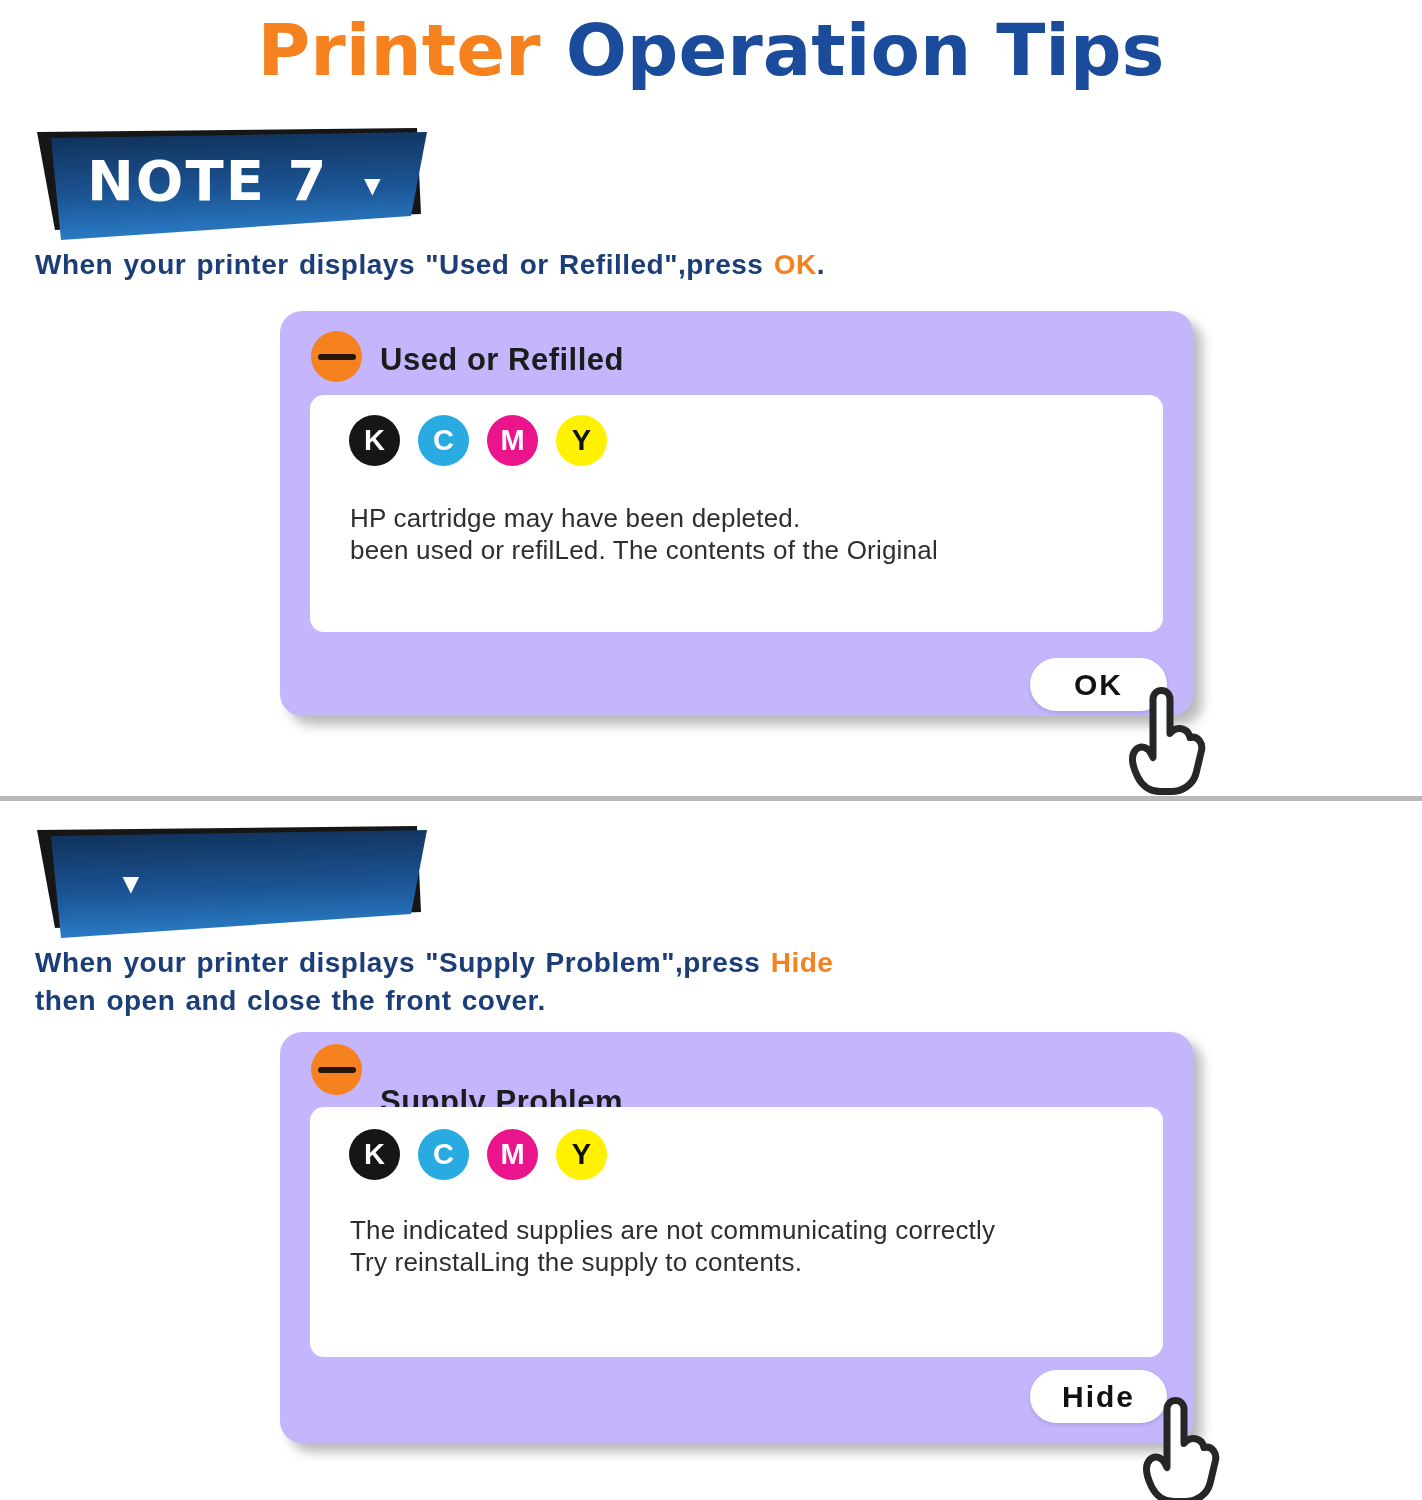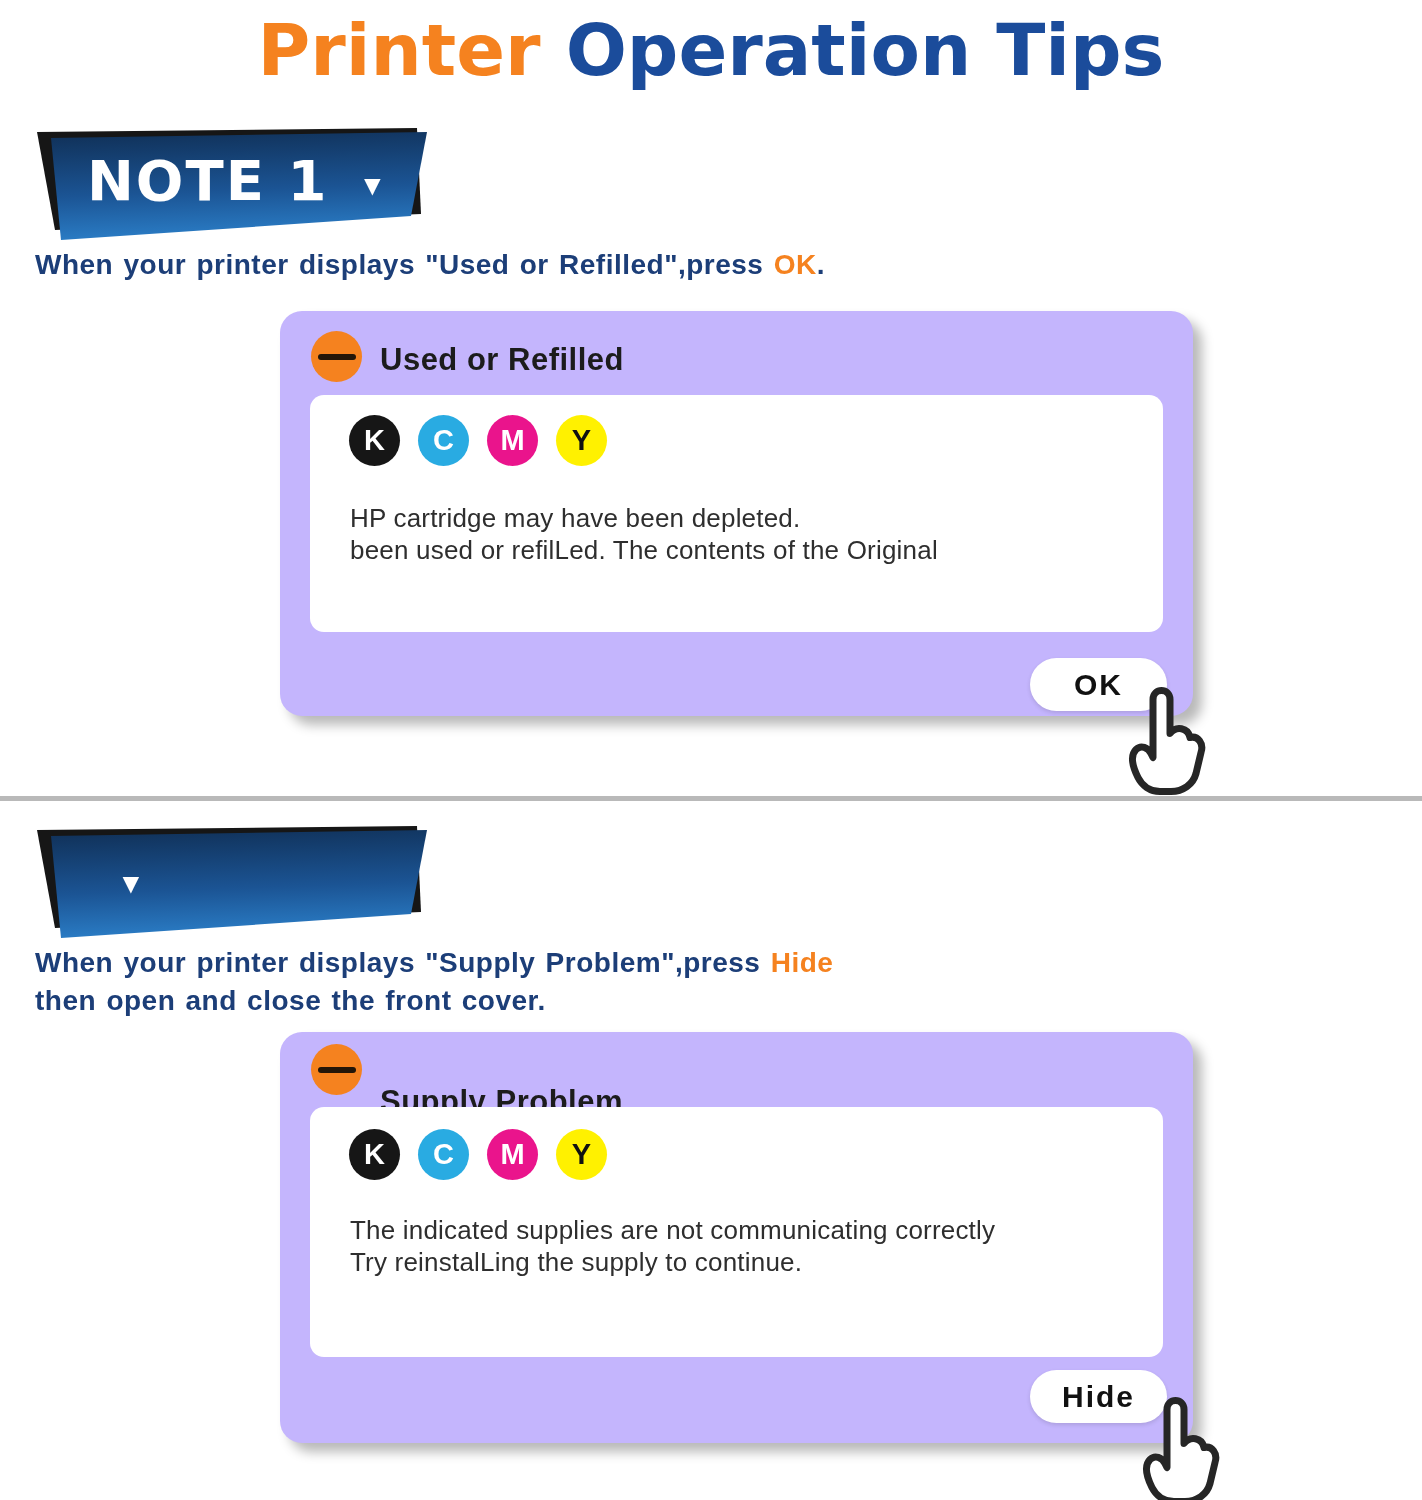--- a/index.html
+++ b/index.html
@@ -133,21 +133,21 @@
   <div class="big-title">
     <span class="t-orange">Printer</span><span class="t-blue"> Operation Tips</span>
   </div>
 
   <div class="note-section s1">
 
     <div class="banner">
       <div class="banner-black"></div>
       <div class="banner-blue"></div>
       <div class="banner-content">
-        <span class="banner-label">NOTE 1</span>
+        <span class="banner-label">NOTE 7</span>
         <span class="banner-tri">▼</span>
       </div>
     </div>
 
     <p class="intro">
       <span>When your printer displays "Used or Refilled",press </span><span class="hl">OK</span><span>.</span>
       <span class="line2"></span>
     </p>
 
     <div class="dialog">
@@ -218,21 +218,21 @@
           </div>
           <div class="cart" style="background-color: rgb(234, 20, 140);">
             <span style="color: rgb(255, 255, 255);">M</span>
           </div>
           <div class="cart" style="background-color: rgb(255, 241, 0);">
             <span style="color: rgb(17, 17, 17);">Y</span>
           </div>
         </div>
         <div class="dialog-message">
           <span>The indicated supplies are not communicating correctly</span>
-          <span>Try reinstalLing the supply to continue.</span>
+          <span>Try reinstalLing the supply to contents.</span>
         </div>
       </div>
 
       <button class="dialog-btn">Hide</button>
 
       <svg class="hand" viewBox="0 0 100 115">
         <path d="M45 18 C45 6 62 6 62 18 L62 52 C68 44 80 46 82 56 C90 54 96 62 93 71 L88 92 C85 103 75 110 63 110 L52 110 C42 110 34 104 30 96 C24 84 22 74 28 68 C33 63 40 66 43 72 L45 76 Z" fill="#ffffff" stroke="#262626" stroke-width="7" stroke-linejoin="round" stroke-linecap="round"></path>
       </svg>
     </div>
   </div>

